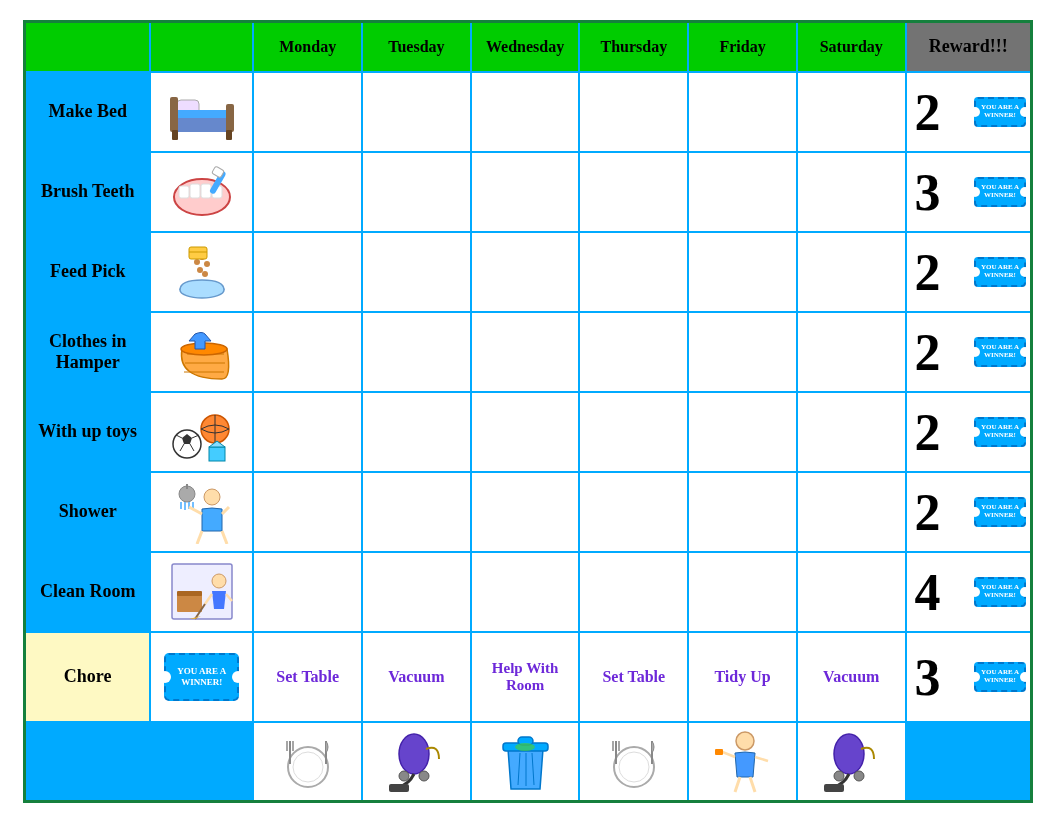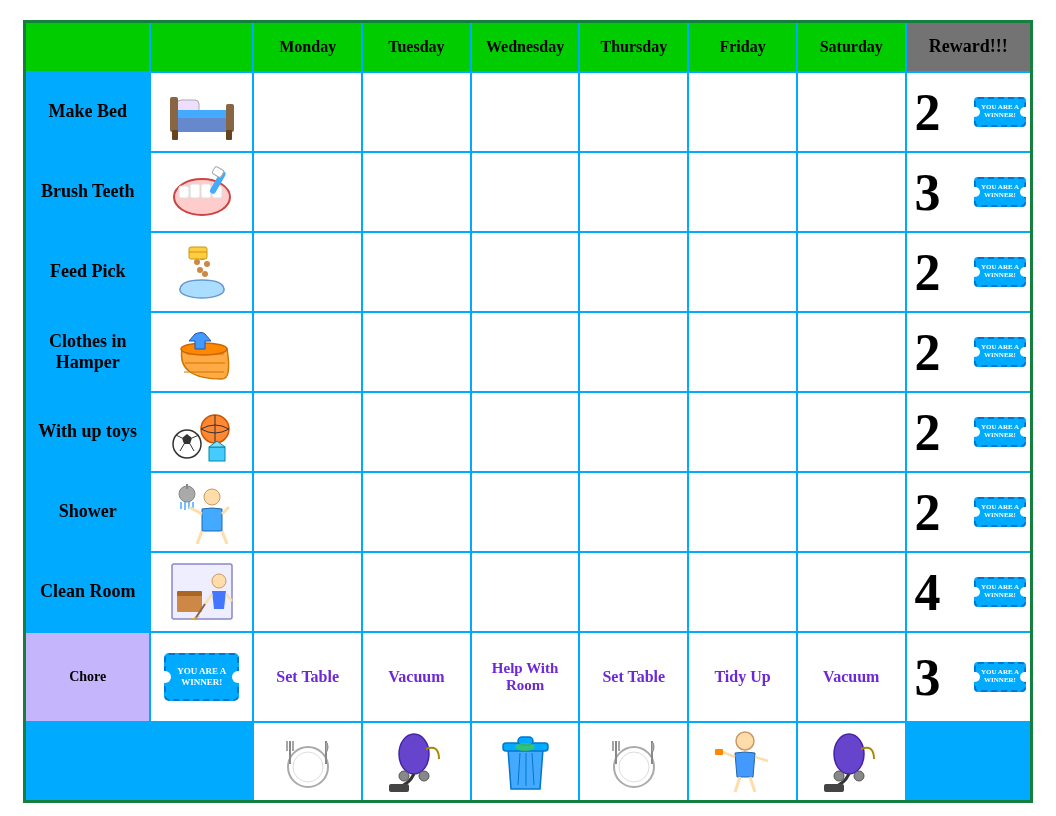--- a/index.html
+++ b/index.html
@@ -116,24 +116,24 @@
       right: -6px;
       top: 50%;
       transform: translateY(-50%);
       width: 10px;
       height: 10px;
       background: white;
       border-radius: 50%;
     }
     
     .chore-special-name {
-      background: #c4b5fd;
+      background: #fef9c3;
       color: #000;
       font-weight: bold;
-      font-size: 14px;
+      font-size: 18px;
       height: 90px;
     }
     .chore-day {
       font-size: 16px;
       font-weight: bold;
       color: #6d28d9;
       height: 90px;
     }
     .chore-reward {
       height: 90px;

